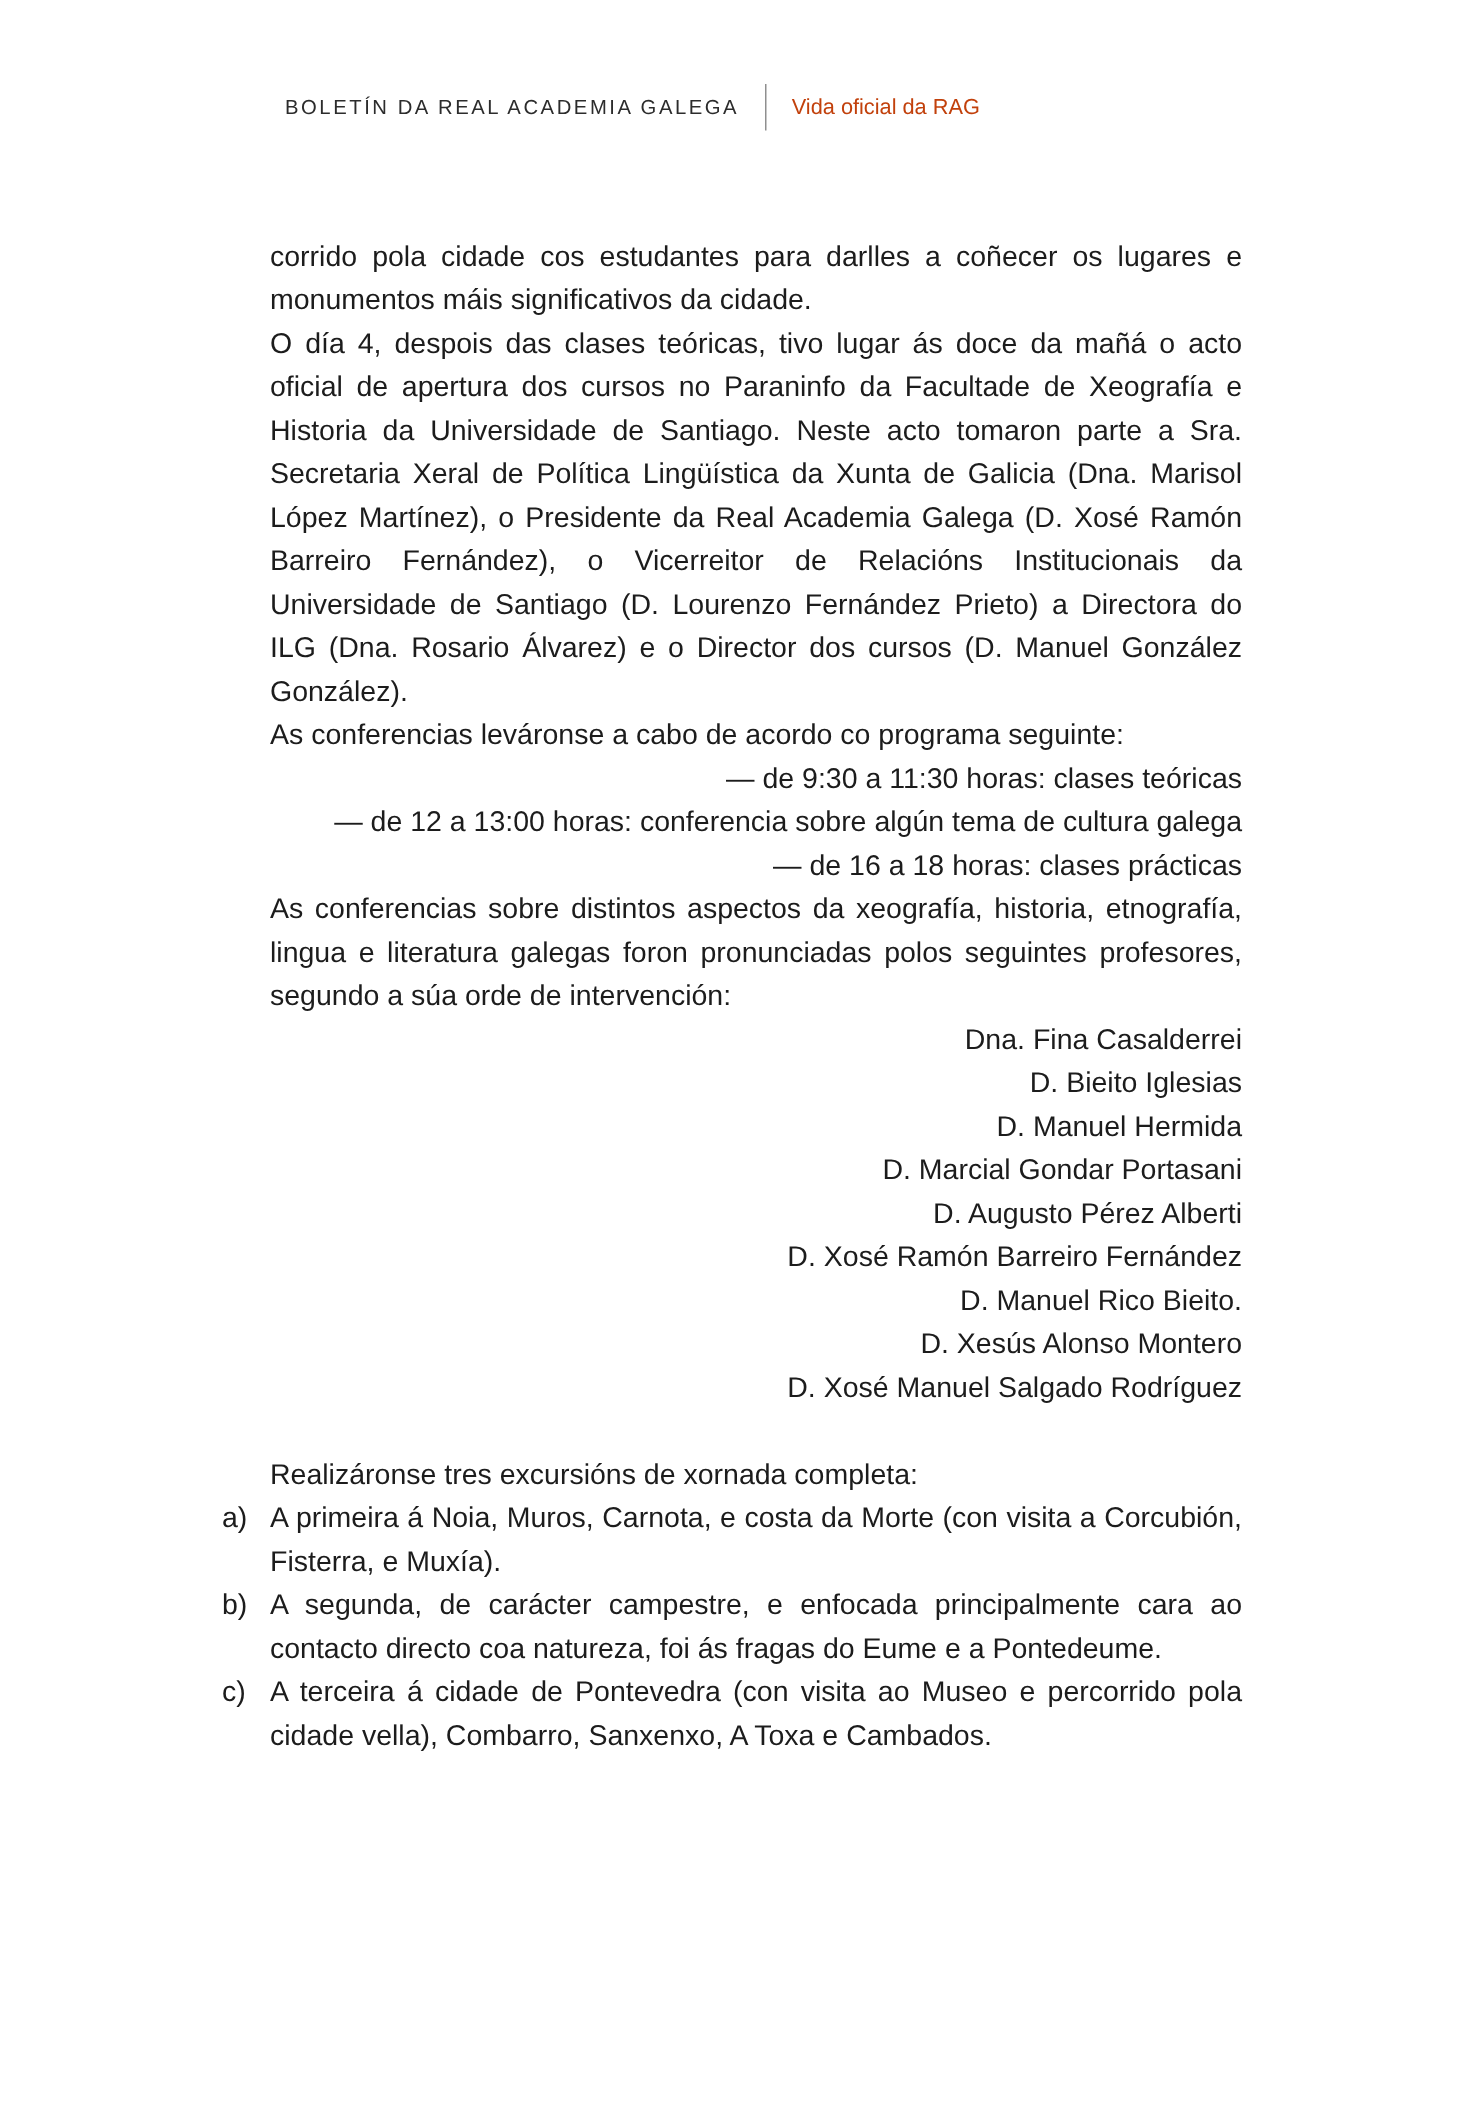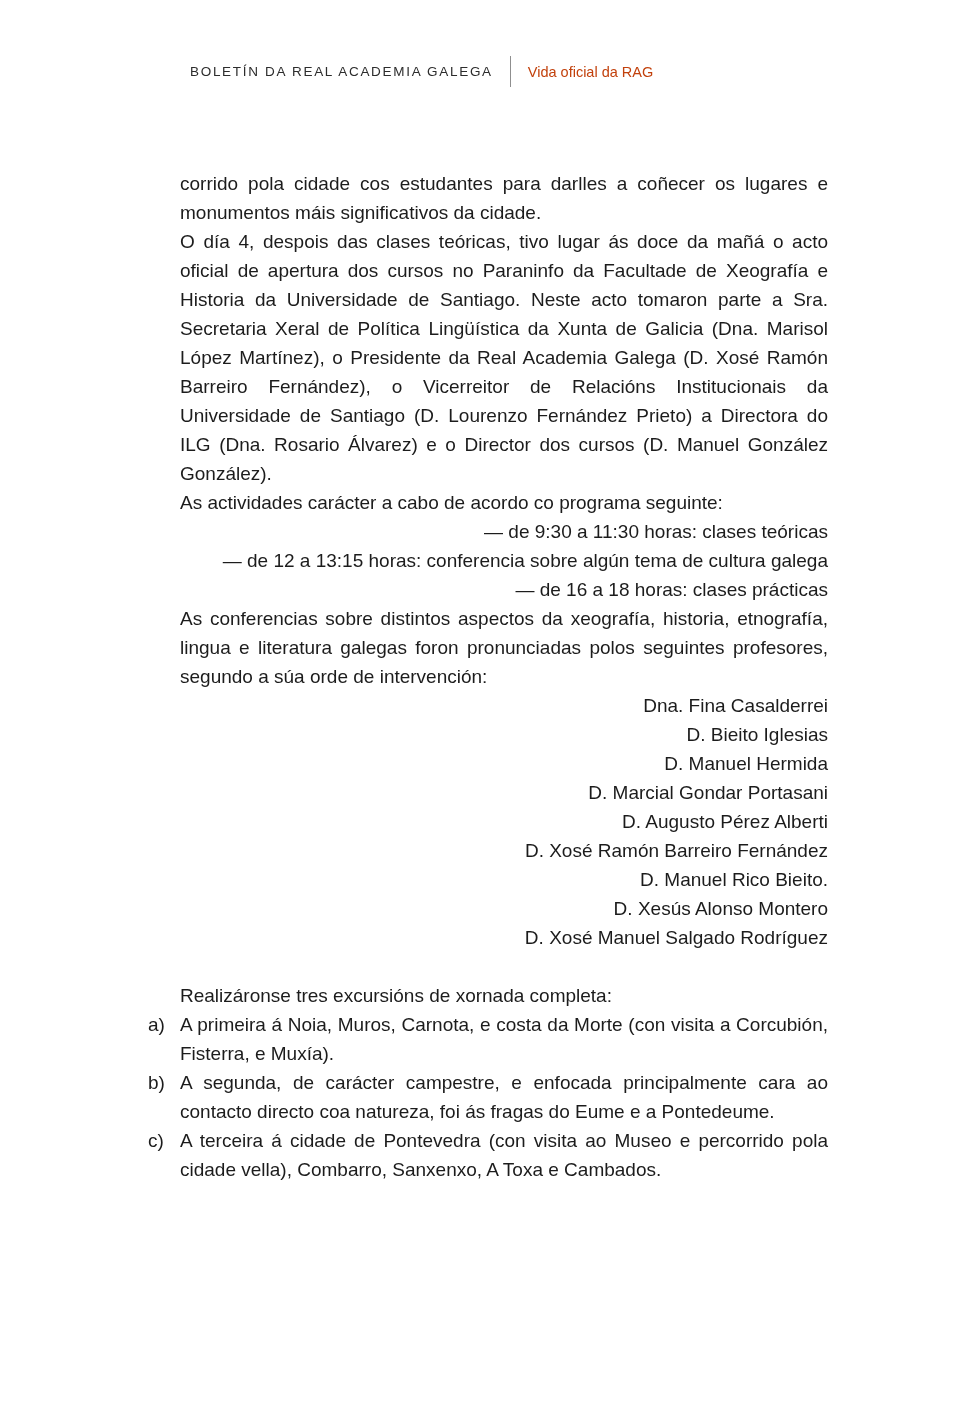--- a/index.html
+++ b/index.html
@@ -42,21 +42,20 @@
   }
 
   
   .page-body {
     position: absolute;
     top: 157px;
     left: 180px;
     width: 648px;
     font-size: 19px;
     line-height: 29px;
-    margin-top: 12px;
   }
   .page-body p { margin: 0; }
   p.body-par { text-align: justify; }
   p.dash-line, p.name-line { text-align: right; }
   .par-spacer { height: 29px; }
   p.list-item {
     position: relative;
     text-align: justify;
   }
   .item-label {
@@ -87,23 +86,23 @@
 
   <header class="page-header">
     <span class="journal-title">BOLETÍN DA REAL ACADEMIA GALEGA</span>
     <span class="v-divider"></span>
     <span class="section-title">Vida oficial da RAG</span>
   </header>
 
   <main class="page-body">
       <p class="body-par">corrido pola cidade cos estudantes para darlles a coñecer os lugares e monumentos máis significativos da cidade.</p>
       <p class="body-par">O día 4, despois das clases teóricas, tivo lugar ás doce da mañá o acto oficial de apertura dos cursos no Paraninfo da Facultade de Xeografía e Historia da Universidade de Santiago. Neste acto tomaron parte a Sra. Secretaria Xeral de Política Lingüística da Xunta de Galicia (Dna. Marisol López Martínez), o Presidente da Real Academia Galega (D. Xosé Ramón Barreiro Fernández), o Vicerreitor de Relacións Institucionais da Universidade de Santiago (D. Lourenzo Fernández Prieto) a Directora do ILG (Dna. Rosario Álvarez) e o Director dos cursos (D. Manuel González González).</p>
-      <p class="body-par">As actividades carácter a cabo de acordo co programa seguinte:</p>
+      <p class="body-par">As conferencias leváronse a cabo de acordo co programa seguinte:</p>
       <p class="dash-line">— de 9:30 a 11:30 horas: clases teóricas</p>
-      <p class="dash-line">— de 12 a 13:15 horas: conferencia sobre algún tema de cultura galega</p>
+      <p class="dash-line">— de 12 a 13:00 horas: conferencia sobre algún tema de cultura galega</p>
       <p class="dash-line">— de 16 a 18 horas: clases prácticas</p>
       <p class="body-par">As conferencias sobre distintos aspectos da xeografía, historia, etnografía, lingua e literatura galegas foron pronunciadas polos seguintes profesores, segundo a súa orde de intervención:</p>
       <p class="name-line">Dna. Fina Casalderrei</p>
       <p class="name-line">D. Bieito Iglesias</p>
       <p class="name-line">D. Manuel Hermida</p>
       <p class="name-line">D. Marcial Gondar Portasani</p>
       <p class="name-line">D. Augusto Pérez Alberti</p>
       <p class="name-line">D. Xosé Ramón Barreiro Fernández</p>
       <p class="name-line">D. Manuel Rico Bieito.</p>
       <p class="name-line">D. Xesús Alonso Montero</p>

